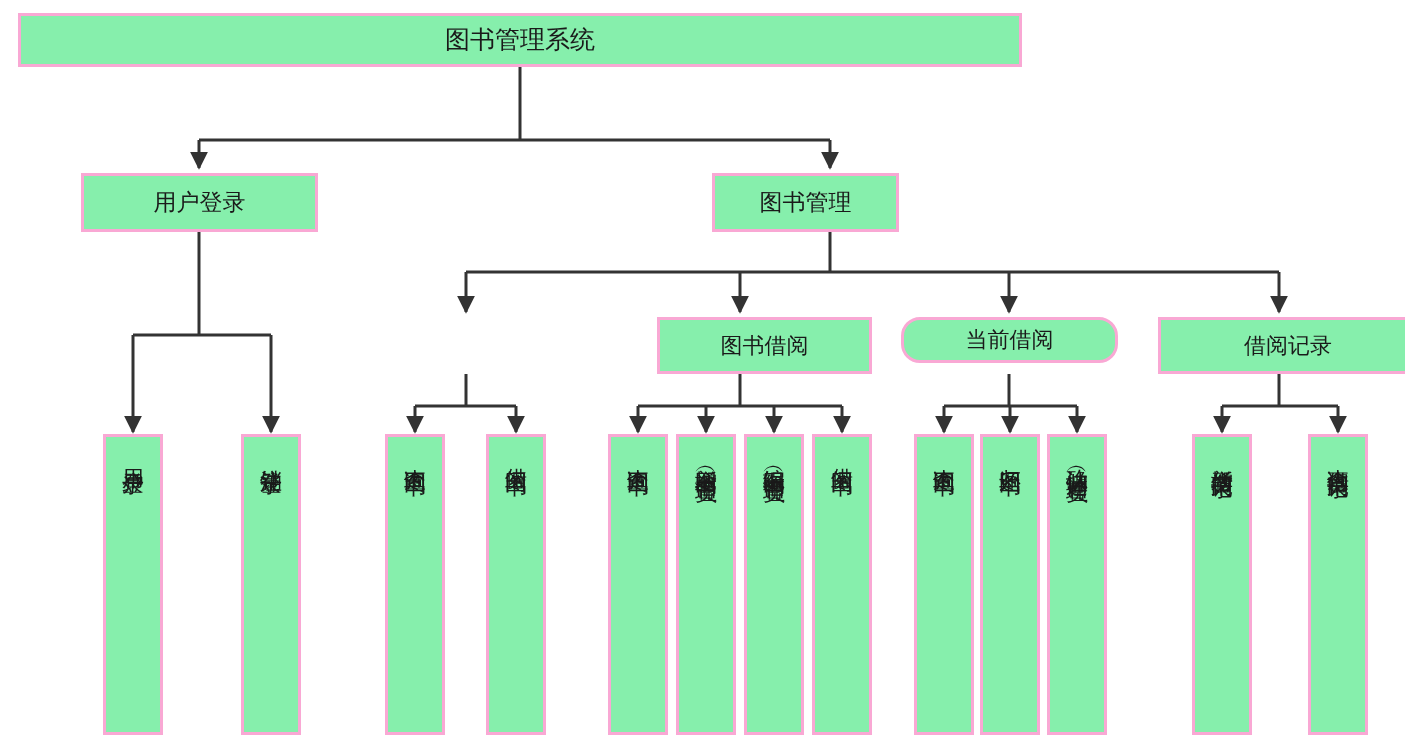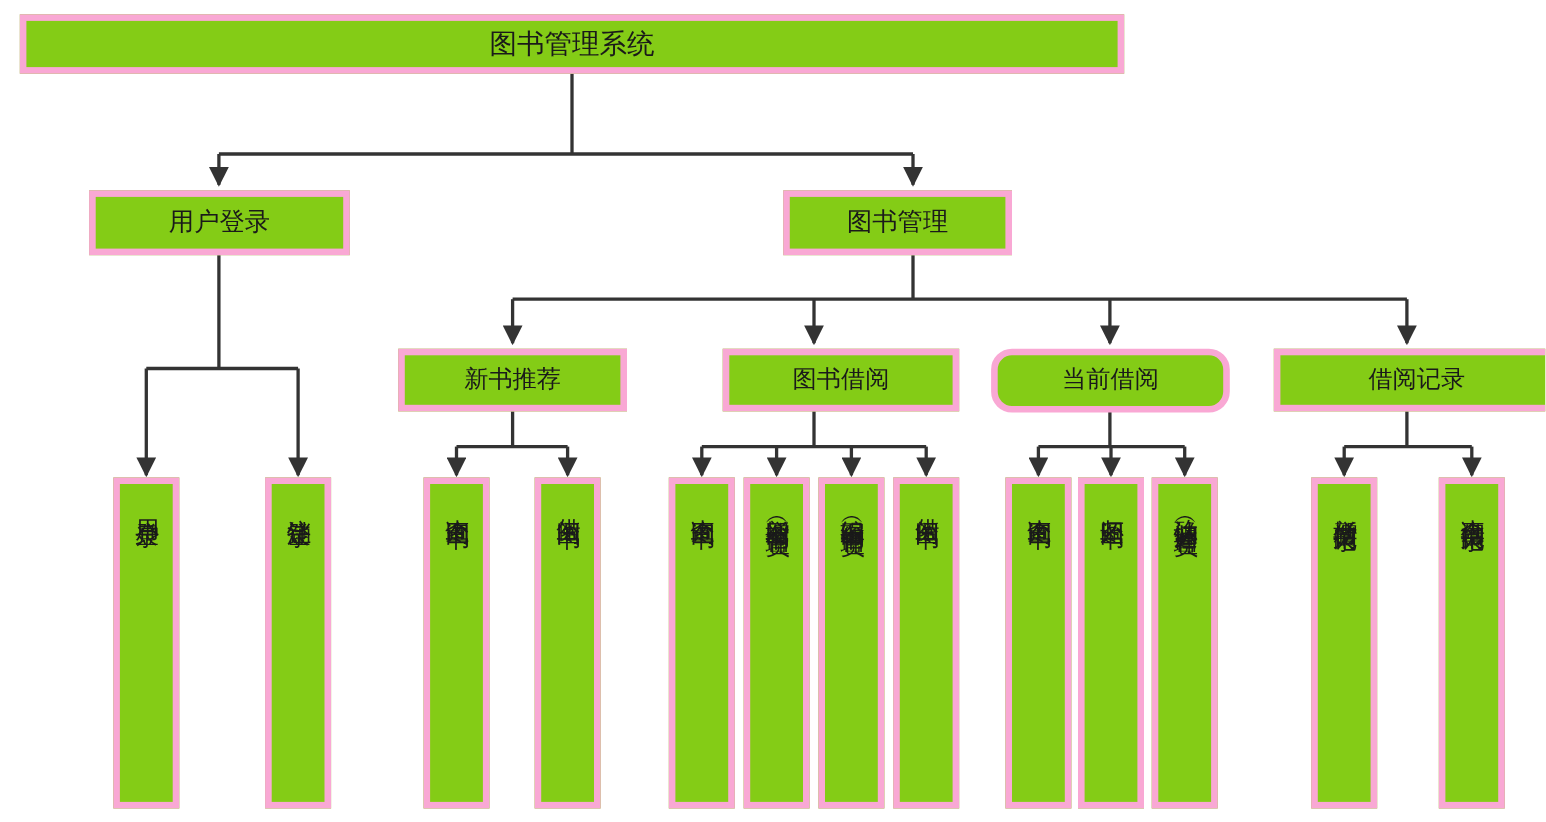--- a/index.html
+++ b/index.html
@@ -21,22 +21,22 @@
   #edges {
     position: absolute;
     left: 0;
     top: 0;
     width: 1405px;
     height: 747px;
   }
   .node {
     position: absolute;
     box-sizing: border-box;
-    border: 6px solid #f9a8d4;
-    background: #84cc16;
+    border: 3px solid #f9a8d4;
+    background: #86efac;
     display: flex;
     align-items: center;
     justify-content: center;
     color: #1a1a1a;
   }
   .node.level-0 {
     font-size: 25px;
   }
   .node.level-1 {
     font-size: 23px;
@@ -126,31 +126,28 @@
     </g>
   </svg>
 
   <div class="node level-0" style="left:18px; top:13px; width:1004px; height:54px;">
     <span class="label">图书管理系统</span>
   </div>
 
   <div class="node level-1" style="left:81px; top:173px; width:237px; height:59px;">
     <span class="label">用户登录</span>
   </div>
-  <div class="node level-1" style="left:712px; top:173px; width:208px; height:59px;">
+  <div class="node level-1" style="left:712px; top:173px; width:187px; height:59px;">
     <span class="label">图书管理</span>
   </div>
 
-  <div class="node level-2" style="left:362px; top:317px; width:208px; height:57px;">
-    <span class="label">新书推荐</span>
-  </div>
   <div class="node level-2" style="left:633px; top:317px; width:215px; height:57px;margin-left:24px;">
     <span class="label">图书借阅</span>
   </div>
-  <div class="node level-2" style="left:901px; top:317px; width:217px; height:58px;border-radius:19px;">
+  <div class="node level-2" style="left:901px; top:317px; width:217px; height:46px;border-radius:19px;">
     <span class="label">当前借阅</span>
   </div>
   <div class="node level-2" style="left:1158px; top:317px; width:260px; height:57px;">
     <span class="label">借阅记录</span>
   </div>
 
   <div class="node leaf" style="left:103px; top:434px; width:60px; height:301px;">
     <span class="label">用户登录</span>
   </div>
   <div class="node leaf" style="left:241px; top:434px; width:60px; height:301px;">

